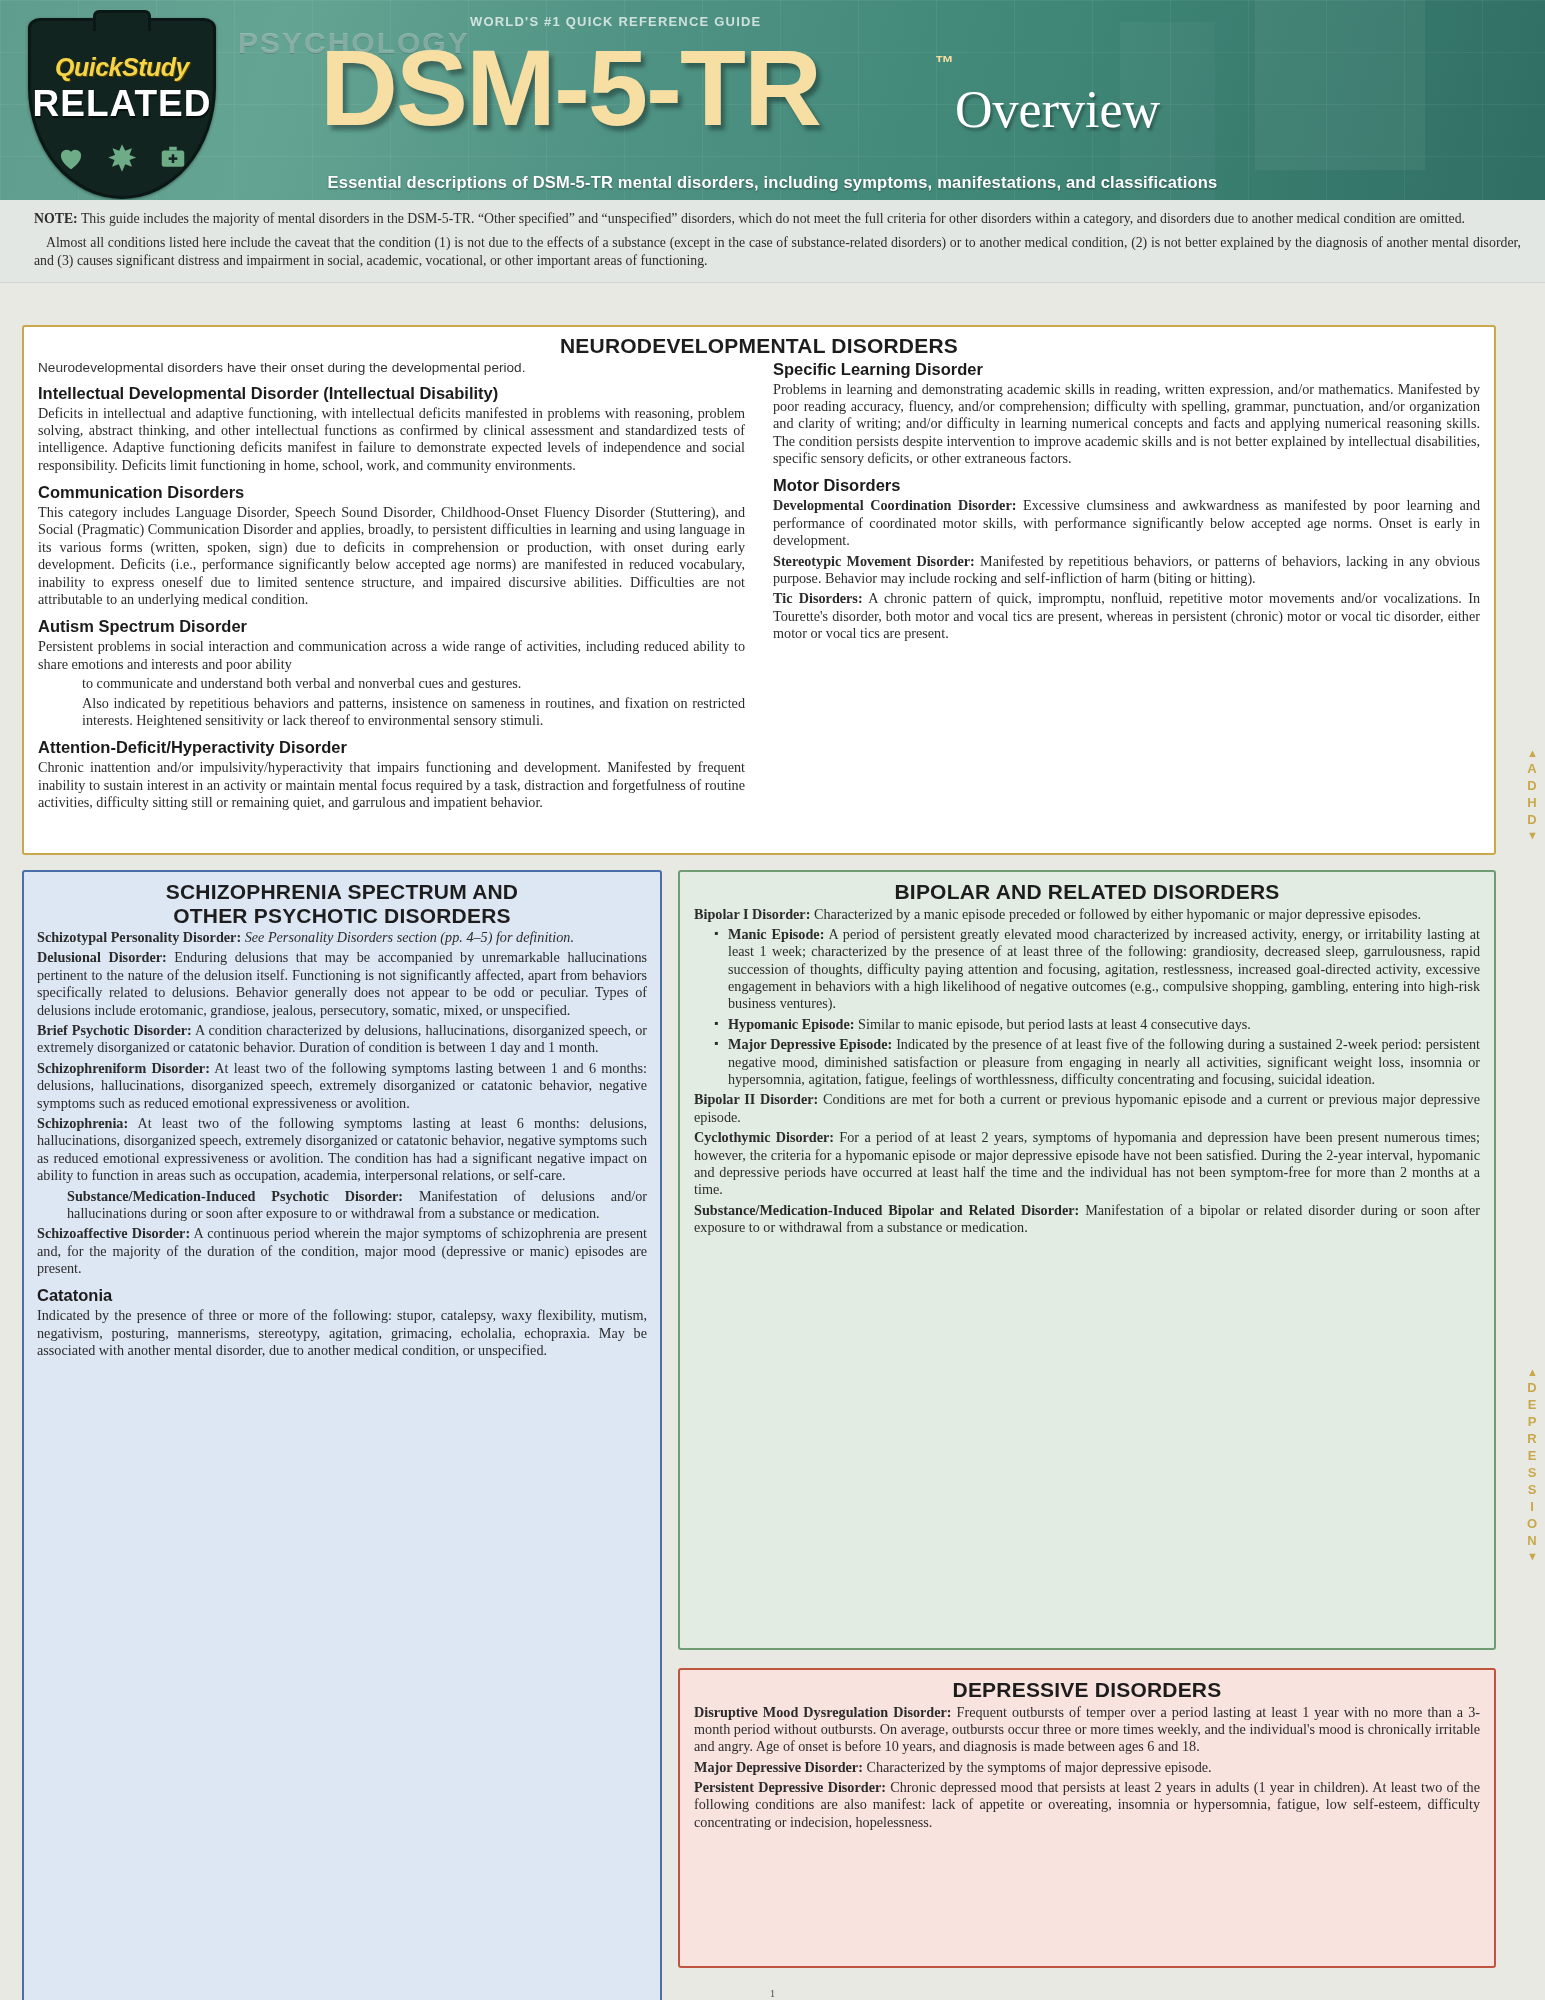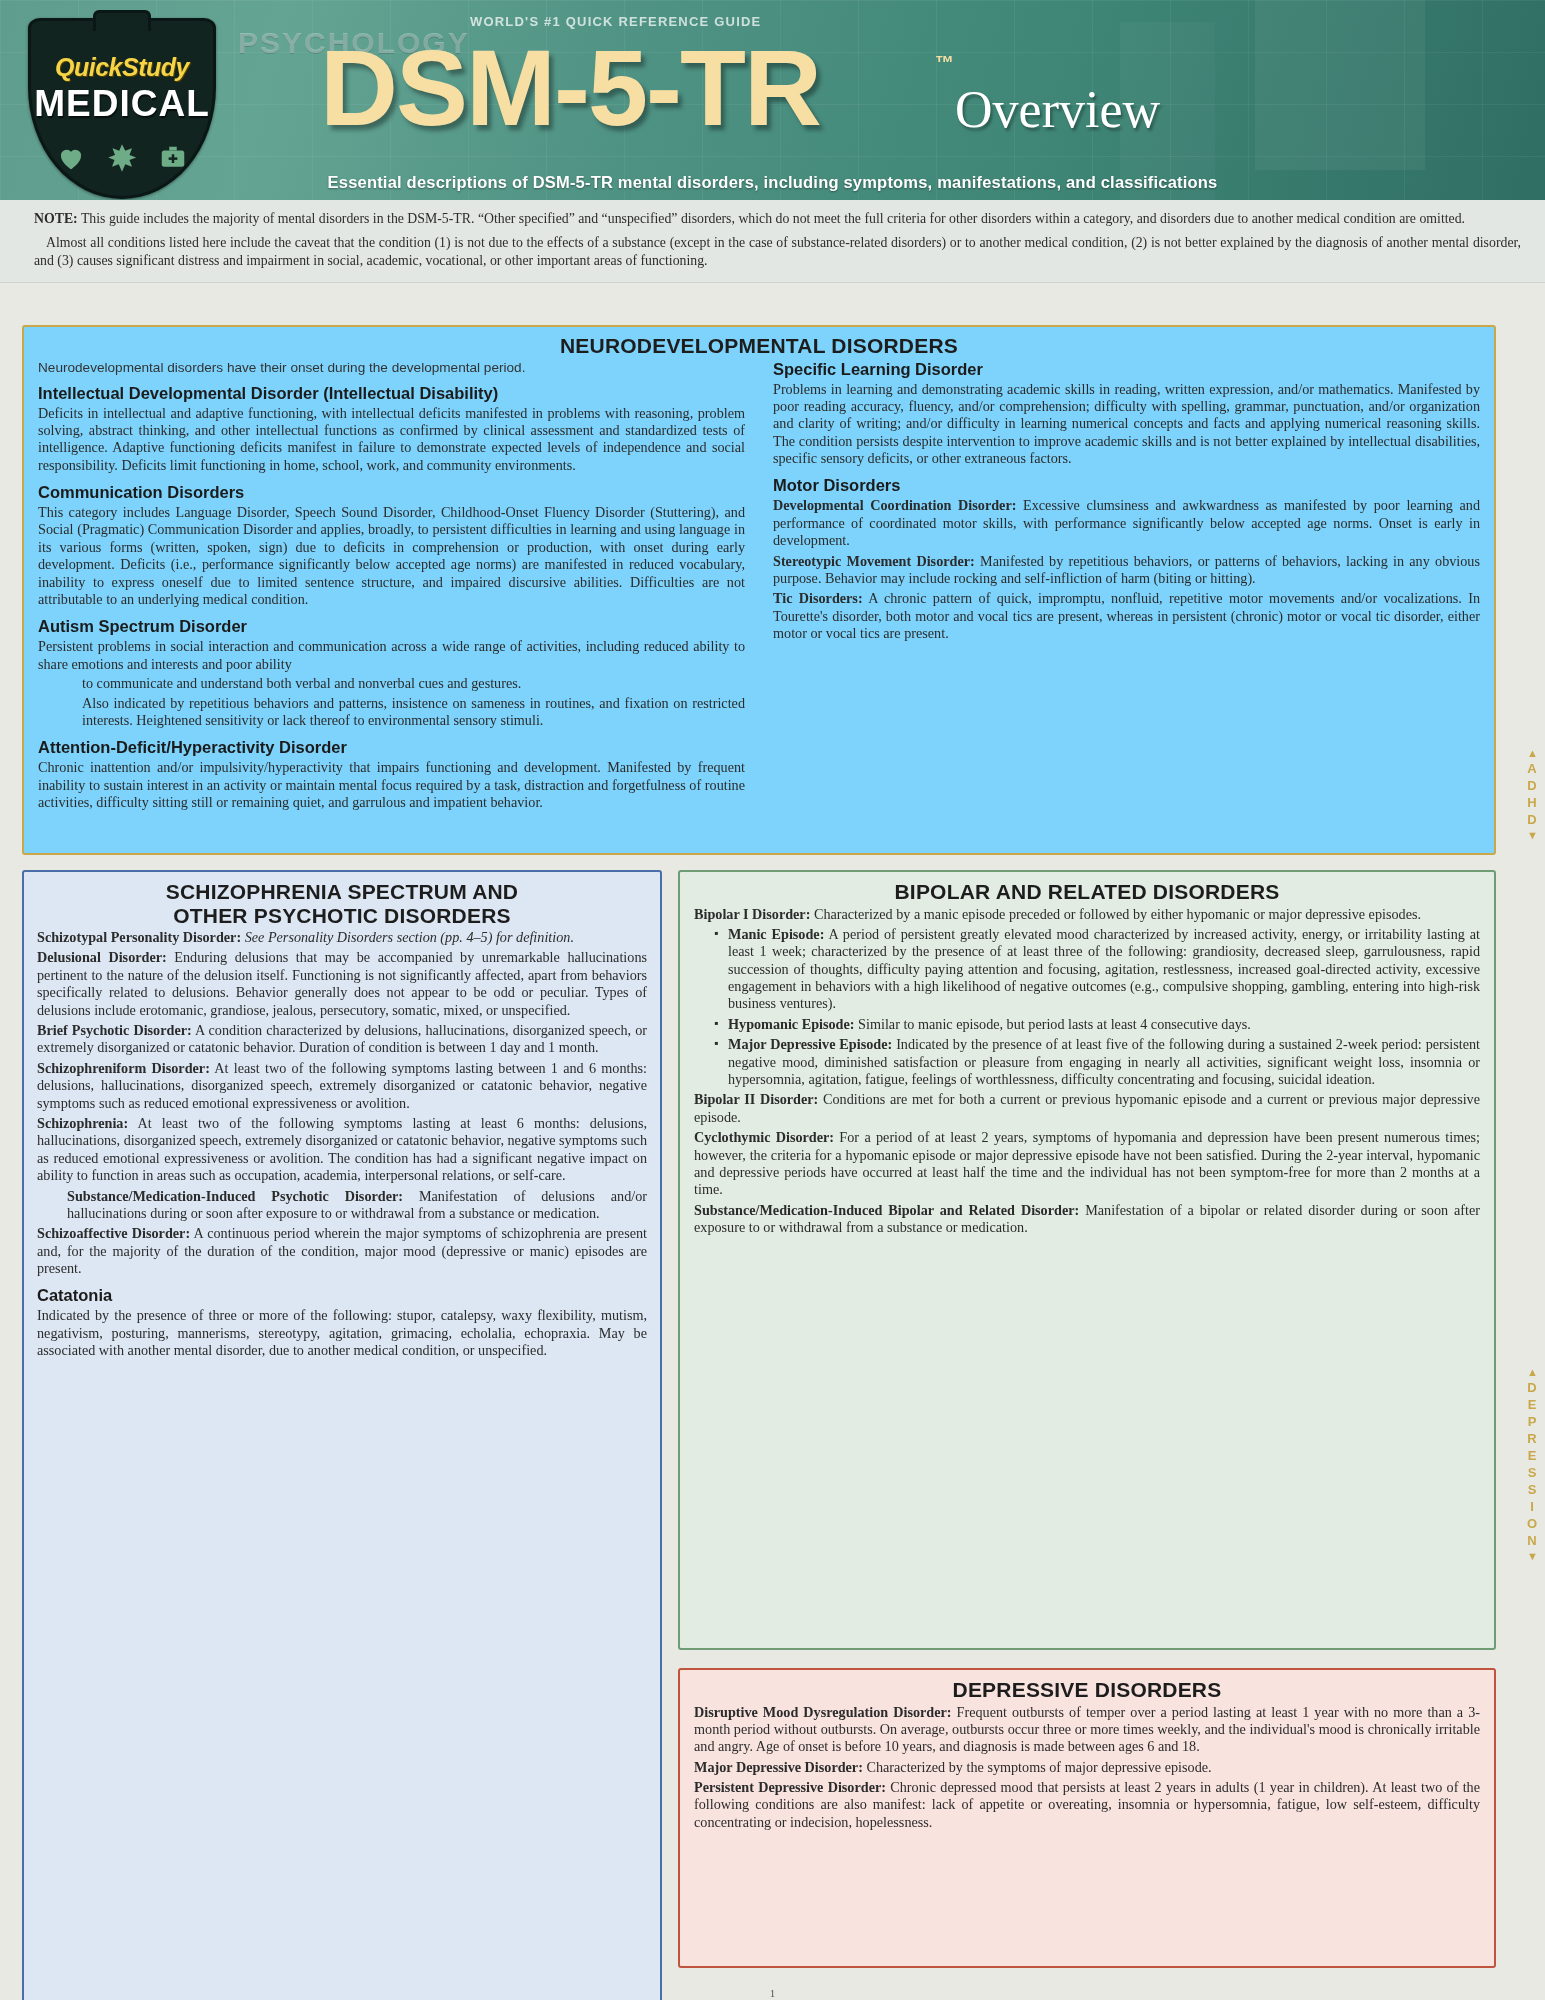--- a/index.html
+++ b/index.html
@@ -132,21 +132,21 @@
   }
   .panel .ptitle{
     font-family:"Liberation Sans",sans-serif;font-weight:bold;
     text-align:center;font-size:21px;letter-spacing:.2px;color:#1d1d1d;
     line-height:1.12;margin:0 0 2px 0;
   }
 
   
   .p-neuro{
     left:22px;top:5px;width:1474px;height:530px;
-    background:#7dd3fc;border:2px solid #c9a84c;
+    background:#ffffff;border:2px solid #c9a84c;
     padding:7px 14px 8px 14px;
   }
   .neuro-intro{
     font-family:"Liberation Sans",sans-serif;font-size:13.6px;color:#333;
     margin:0 0 2px 0;
   }
   .cols2{column-count:2;column-gap:28px;column-fill:auto;height:476px;}
 
   
   .p-schizo{
@@ -212,21 +212,21 @@
 <body>
 
 <div class="banner">
   <div class="grid"></div>
   <div class="glowbox"></div>
   <div class="glowbox2"></div>
 
   <div class="badge">
     <div class="shield">
       <div class="qs-word">QuickStudy</div>
-      <div class="med-word">MEDICAL</div>
+      <div class="med-word">RELATED</div>
       <div class="badge-icons">
         <svg class="bi" viewBox="0 0 24 24">
             <path d="M12 21s-8-5.2-8-10.4A4.6 4.6 0 0 1 12 7a4.6 4.6 0 0 1 8 3.6C20 15.8 12 21 12 21z" fill="#7fc49a"></path>
           </svg>
         <svg class="bi" viewBox="0 0 24 24">
             <path d="M12 1l2.6 5.2L20 4.2l-2 5.4 5.4 2-5.4 2 2 5.4-5.4-2L12 23l-2.6-6-5.4 2 2-5.4L1 11.6l5.4-2-2-5.4 5.4 2z" fill="#7fc49a"></path>
           </svg>
         <svg class="bi" viewBox="0 0 24 24">
             <rect x="3" y="6" width="18" height="13" rx="2" fill="#7fc49a"></rect>
             <rect x="9" y="3" width="6" height="3" fill="#7fc49a"></rect>

